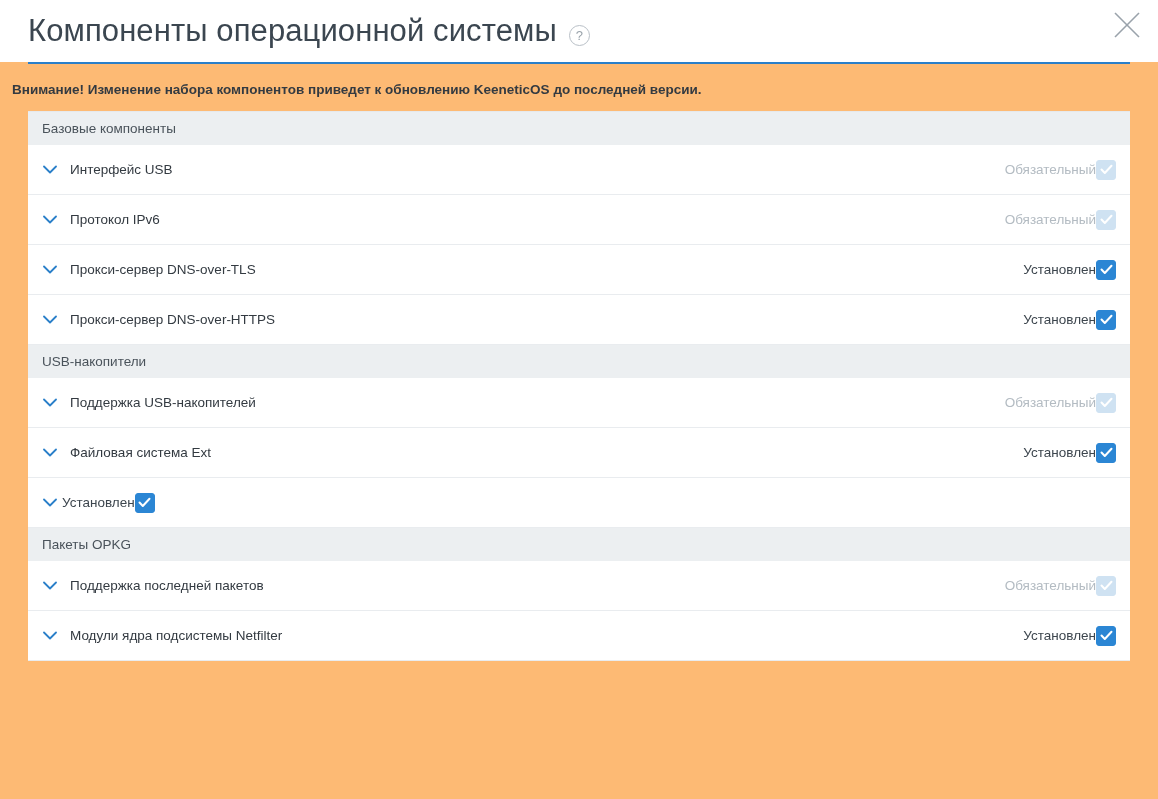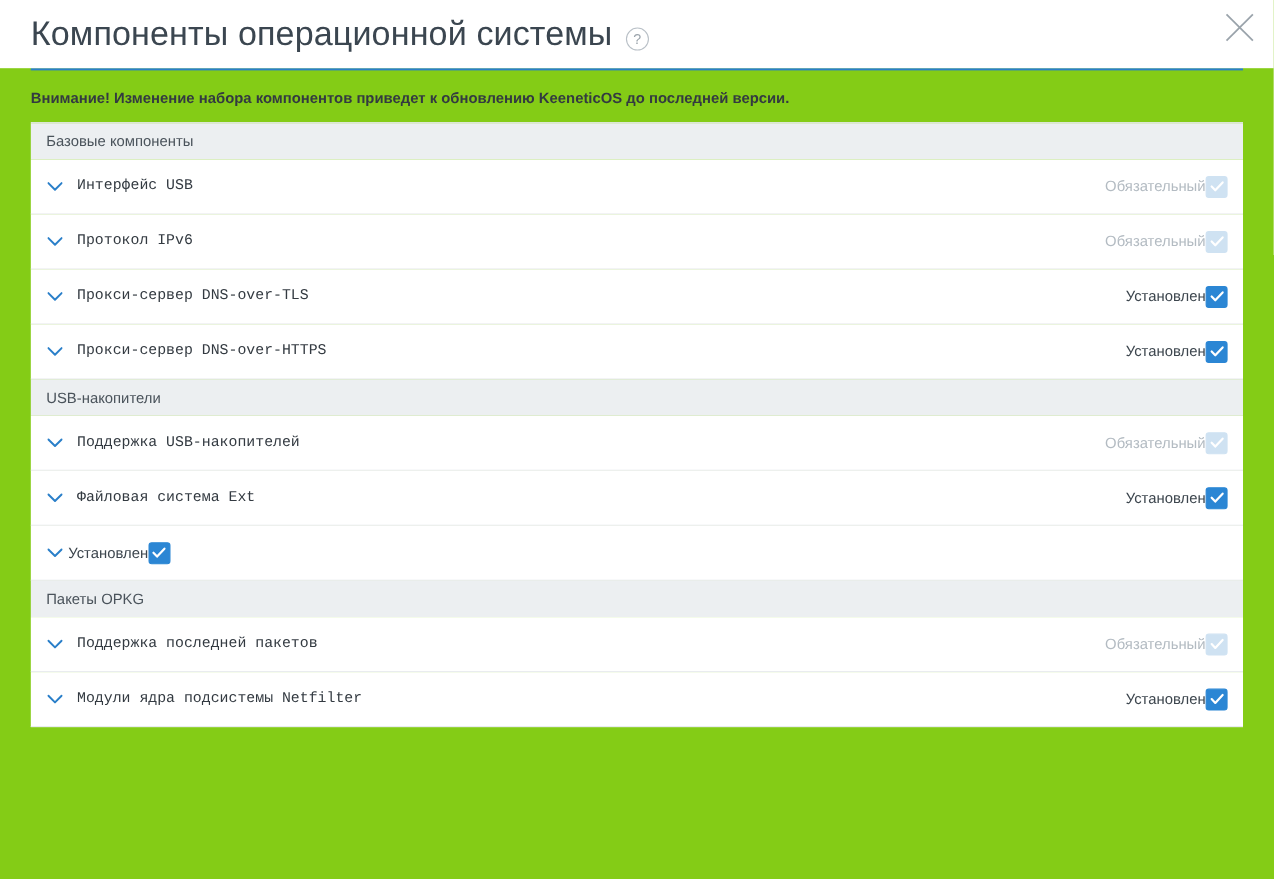--- a/index.html
+++ b/index.html
@@ -11,21 +11,21 @@
     background: #ffffff;
     font-family: "Liberation Sans", sans-serif;
     color: #333a41;
     overflow: hidden;
   }
 
   .dialog {
     position: relative;
     width: 1158px;
     height: 799px;
-    background: #84cc16;
+    background: #fdba74;
   }
 
   
   .header {
     position: relative;
     height: 62px;
     padding: 0 28px;
     display: flex;
     align-items: center;
     background: #ffffff;
@@ -64,21 +64,21 @@
 
   
   .top-rule {
     height: 2px;
     background: #2a7fc9;
     margin: 0 28px;
   }
 
   
   .warning {
-    padding: 18px 28px 14px 28px;
+    padding: 18px 28px 14px 12px;
     font-size: 13.5px;
     font-weight: bold;
     color: #333a41;
   }
 
   
   .list {
     margin: 0 28px;
     border-top: 1px solid #e6e9ec;
   }
@@ -111,21 +111,20 @@
   }
   .chevron svg { display: block; }
   .comp-name {
     flex: 1 1 auto;
     font-size: 13.5px;
     color: #333a41;
     padding-left: 8px;
     white-space: nowrap;
     overflow: hidden;
     text-overflow: ellipsis;
-    font-family: Liberation Mono, monospace;
   }
   .comp-status {
     font-size: 13.5px;
     white-space: nowrap;
   }
   .status-required { color: #b3bbc2; }
   .status-installed { color: #3d464e; }
 
   
   .checkbox {

